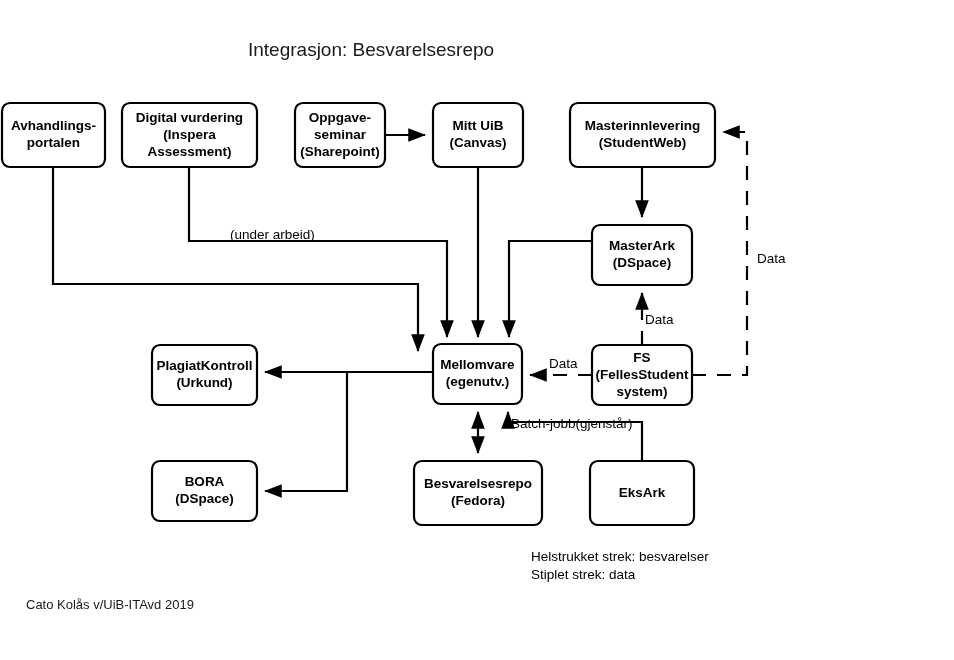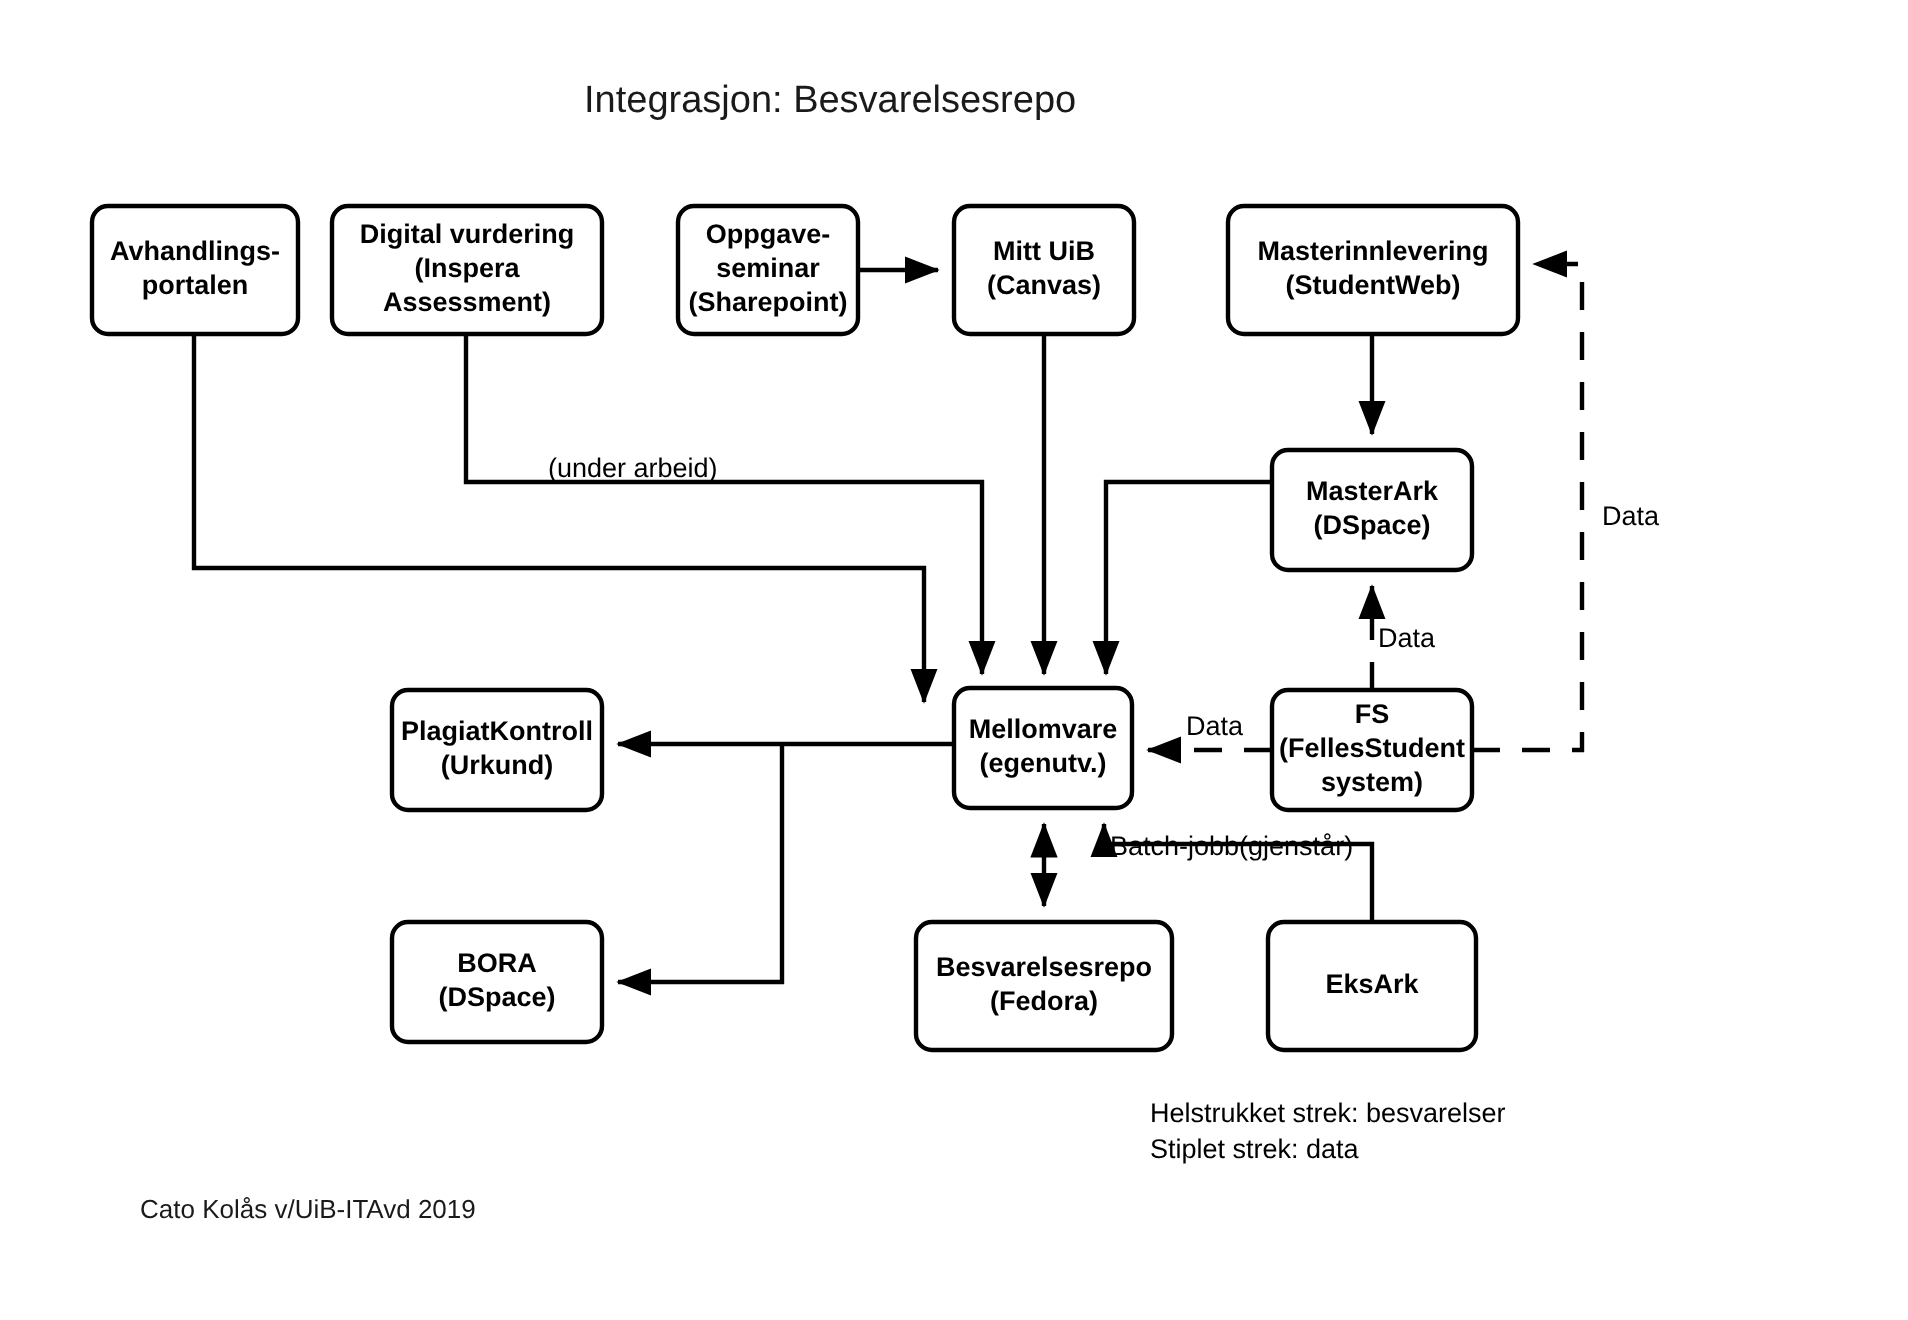--- a/index.html
+++ b/index.html
@@ -10,21 +10,20 @@
   body {
     width: 954px;
     height: 660px;
     font-family: "Liberation Sans", sans-serif;
     overflow: hidden;
   }
   #diagram-root {
     position: relative;
     width: 818px;
     height: 660px;
-    margin-left: 44px;
   }
   svg#flow {
     position: absolute;
     top: 0;
     left: 0;
     width: 954px;
     height: 660px;
   }
   .node-box {
     fill: #ffffff;

